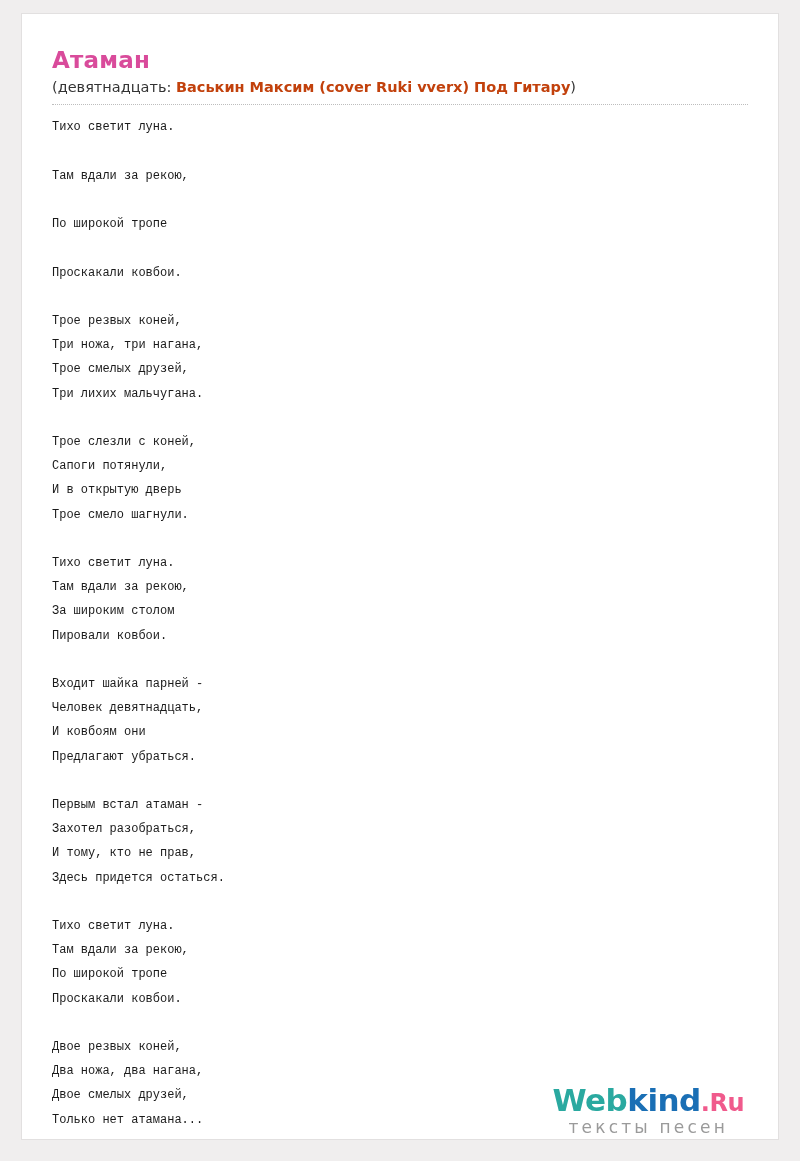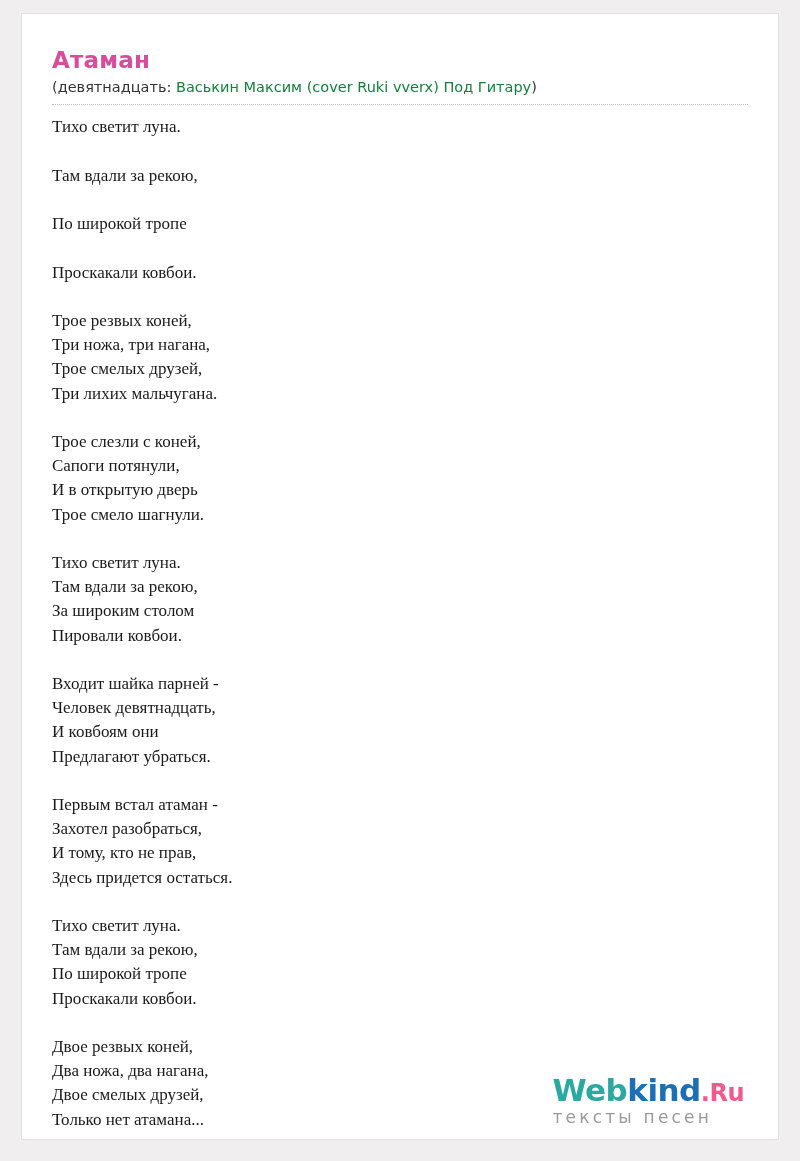--- a/index.html
+++ b/index.html
@@ -34,36 +34,37 @@
     letter-spacing: 0.2px;
   }
   .performer-line {
     font-size: 14.5px;
     color: #333333;
     padding-bottom: 9px;
     border-bottom: 1px dotted #bdbdbd;
     margin-bottom: 10px;
   }
   .performer-line a {
-    color: #15803d;
+    color: #c2410c;
     text-decoration: none;
+    font-weight: bold;
   }
   .lyrics {
-    font-size: 17px;
+    font-size: 12px;
     line-height: 24.2px;
     color: #1a1a1a;
     white-space: pre-wrap;
     margin: 0;
-    font-family: Liberation Serif, serif;
+    font-family: Liberation Mono, monospace;
   }
   .watermark {
     position: absolute;
     right: 34px;
-    bottom: 12px;
-    text-align: left;
+    bottom: 2px;
+    text-align: center;
     user-select: none;
   }
   .wm-main {
     font-size: 31px;
     font-weight: bold;
     letter-spacing: -0.5px;
     line-height: 1;
   }
   .wm-web { color: #2aa9a0; }
   .wm-kind { color: #1a6fb5; }

